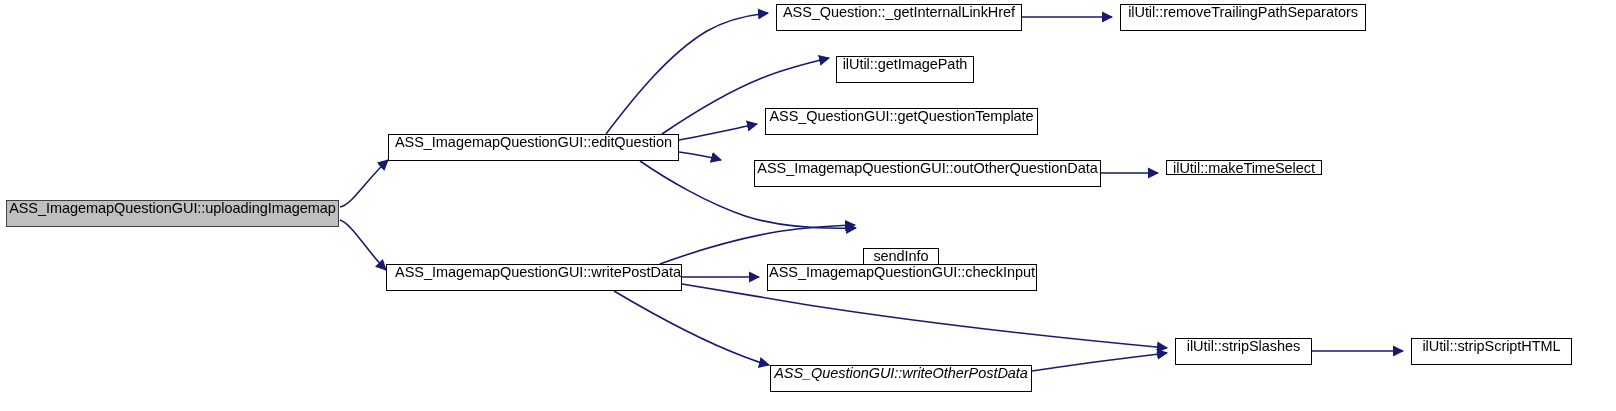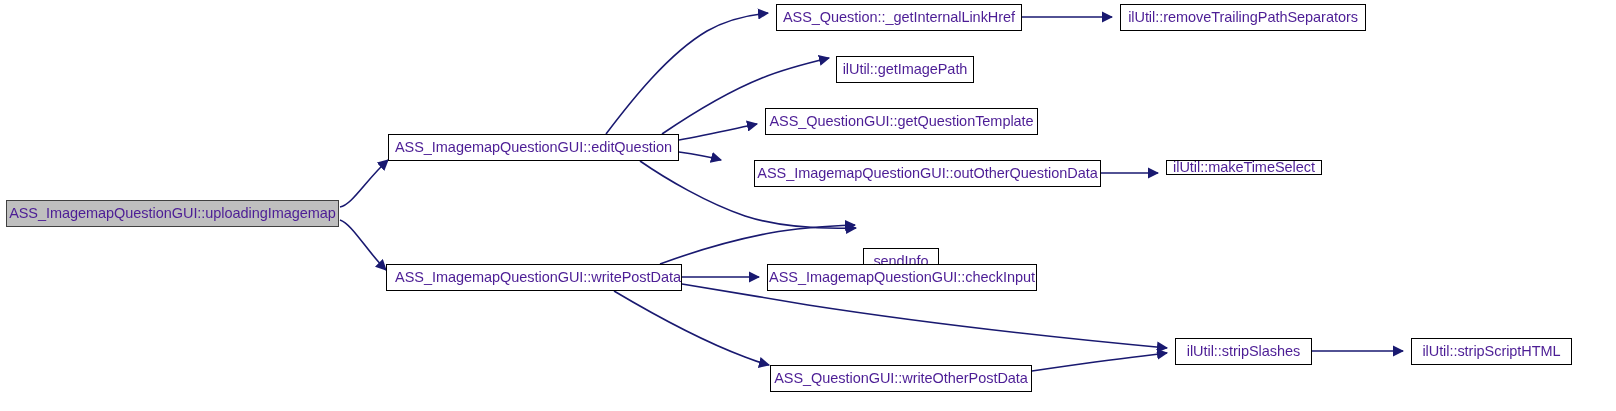--- a/index.html
+++ b/index.html
@@ -20,25 +20,25 @@
     left: 0;
     top: 0;
     width: 1616px;
     height: 411px;
     pointer-events: none;
   }
   .node {
     position: absolute;
     box-sizing: border-box;
     display: flex;
-    align-items: center;
+    align-items: flex-start;
     justify-content: center;
     background: #ffffff;
     border: 1px solid #000000;
-    color: #4c1d95;
+    color: #000000;
     font-size: 14.5px;
     line-height: 1;
     white-space: nowrap;
     letter-spacing: -0.05px;
     z-index: 2;
   }
   .node.root {
     background: #bfbfbf;
     border-color: #404040;
   }
@@ -107,21 +107,21 @@
       </div>
       <div class="node" style="left: 863px; top: 213px; width: 76px; height: 27px; margin-top: 35px;">
         <span class="label">sendInfo</span>
       </div>
       <div class="node" style="left: 767px; top: 264px; width: 270px; height: 27px;">
         <span class="label">ASS_ImagemapQuestionGUI::checkInput</span>
       </div>
       <div class="node" style="left: 1175px; top: 338px; width: 137px; height: 27px;">
         <span class="label">ilUtil::stripSlashes</span>
       </div>
-      <div class="node" style="left: 770px; top: 365px; width: 262px; height: 27px;">
+      <div class="node" style="left: 770px; top: 365px; width: 262px; height: 27px; font-style: italic;">
         <span class="label">ASS_QuestionGUI::writeOtherPostData</span>
       </div>
       <div class="node" style="left: 1411px; top: 338px; width: 161px; height: 27px;">
         <span class="label">ilUtil::stripScriptHTML</span>
       </div>
     </div>
 
 </div>
 
 </body></html>

